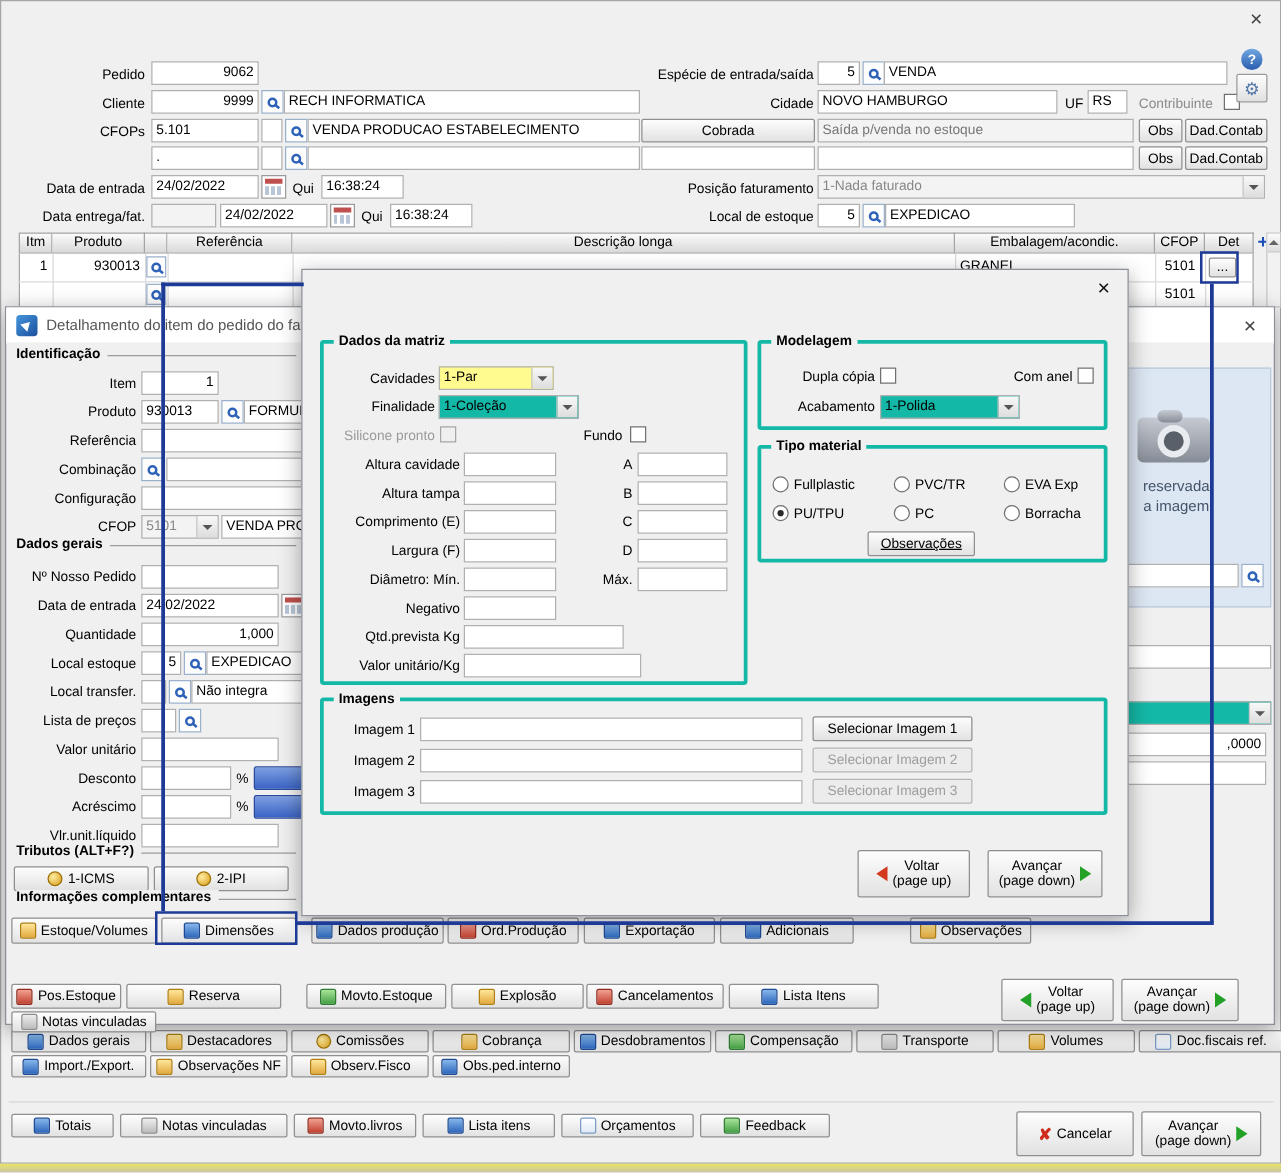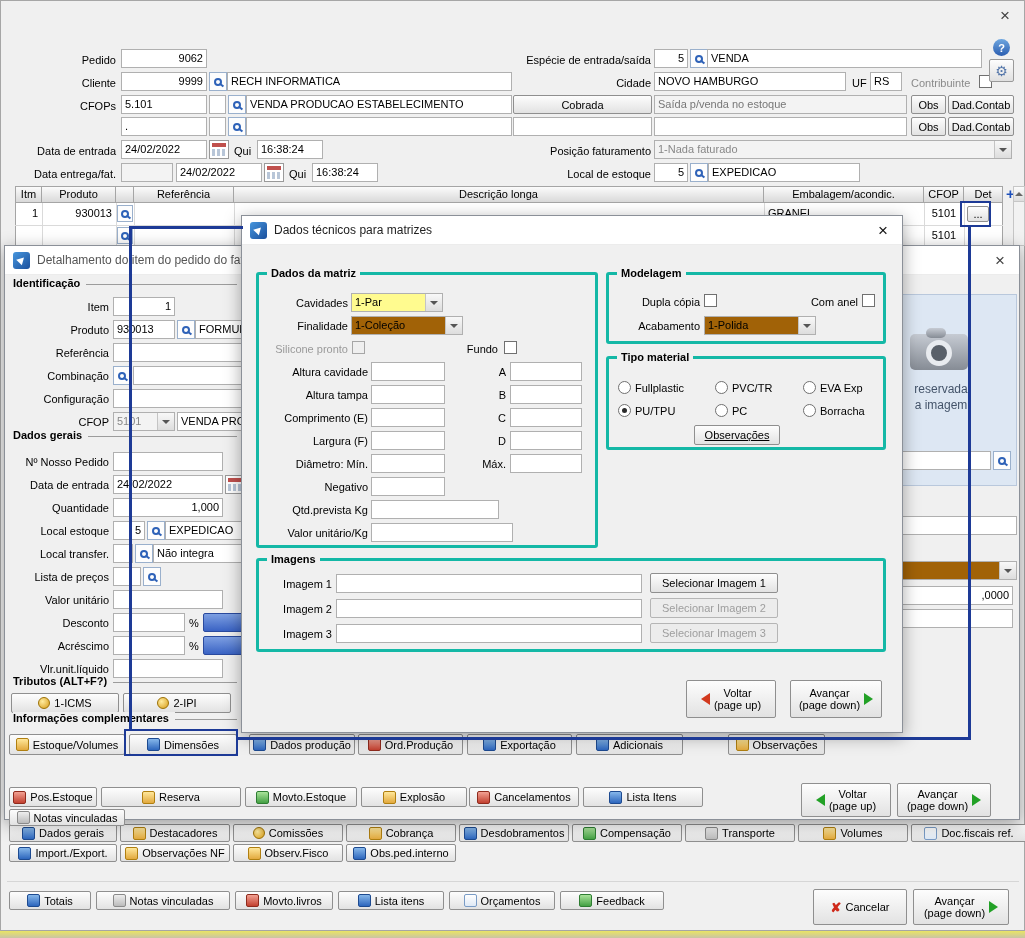--- a/index.html
+++ b/index.html
@@ -18,21 +18,21 @@
 .inp.d{background:#f3f3f3;color:#777}
 .sbtn{position:absolute;width:18px;height:19px;background:#fdfdfd;border:1px solid #9ab0cc;display:flex;align-items:center;justify-content:center}
 .mag{width:8px;height:8px;border:2px solid #2e62b8;border-radius:50%;position:relative}
 .mag:after{content:"";position:absolute;width:5px;height:2px;background:#2e62b8;right:-4px;bottom:-2px;transform:rotate(40deg)}
 .cal{position:absolute;width:20px;height:19px;background:#fff;border:1px solid #9a9a9a;overflow:hidden}
 .cal:before{content:"";position:absolute;left:2px;right:2px;top:2px;height:4px;background:#c0504d}
 .cal:after{content:"";position:absolute;left:2px;right:2px;top:8px;bottom:2px;background:repeating-linear-gradient(90deg,#b8c6d8 0 3px,#fff 3px 5px)}
 .btn{position:absolute;background:linear-gradient(#fdfdfd,#e2e2e2);border:1px solid #8f8f8f;border-radius:2px;display:flex;align-items:center;justify-content:center;gap:4px;white-space:nowrap;padding:0 4px;overflow:hidden}
 .btn.dis{background:#ececec;border-color:#b5b5b5;color:#9e9e9e}
 .col{display:flex;flex-direction:column;align-items:center;line-height:12px}
-.combo{position:absolute;height:19px;background:#a16207;border:1px solid #b0b0b0;padding:0 18px 0 3px;line-height:17px;white-space:nowrap;overflow:hidden}
+.combo{position:absolute;height:19px;background:#14b8a6;border:1px solid #b0b0b0;padding:0 18px 0 3px;line-height:17px;white-space:nowrap;overflow:hidden}
 .combo:before{content:"";position:absolute;right:0;top:0;bottom:0;width:16px;background:linear-gradient(#f8f8f8,#ddd);border-left:1px solid #c4c4c4}
 .combo:after{content:"";position:absolute;right:4px;top:7px;border:4px solid transparent;border-top-color:#555}
 .combo.d{background:#f3f3f3;color:#888}
 .combo.yel{background:#fffb8f}
 .chk{position:absolute;width:13px;height:13px;background:#fff;border:1px solid #707070}
 .chk.d{background:#efefef;border-color:#a6a6a6}
 .rad{position:absolute;width:13px;height:13px;border:1px solid #707070;border-radius:50%;background:#fff}
 .rad.on:after{content:"";position:absolute;left:3px;top:3px;width:5px;height:5px;border-radius:50%;background:#2b2b2b}
 .gbox{position:absolute;border:3px solid #14b8a6;border-radius:3px}
 .gcap{position:absolute;top:-8px;left:8px;background:#f0f0f0;padding:0 4px;font-weight:bold}
@@ -411,21 +411,21 @@
     </div>
   <div class="inp" style="left:896px;top:270px;width:116px"></div>
   <div class="combo" style="left:896px;top:315px;width:116px"></div>
   <div class="inp r" style="left:896px;top:340px;width:112px">,0000</div>
   <div class="inp" style="left:896px;top:363px;width:112px"></div>
 
   <div class="btn" style="left:4px;top:541px;width:88px;height:20px">
       <span class="mi r"></span>
       <span>Pos.Estoque</span>
     </div>
-  <div class="btn" style="left:96px;top:541px;width:140px;height:20px">
+  <div class="btn" style="left:96px;top:541px;width:124px;height:20px">
       <span class="mi y"></span>
       <span>Reserva</span>
     </div>
   <div class="btn" style="left:240px;top:541px;width:112px;height:20px">
       <span class="mi g"></span>
       <span>Movto.Estoque</span>
     </div>
   <div class="btn" style="left:356px;top:541px;width:106px;height:20px">
       <span class="mi y"></span>
       <span>Explosão</span>
@@ -452,24 +452,20 @@
   <div class="btn" style="left:892px;top:537px;width:94px;height:34px">
       <span class="col">
         <span>Avançar</span>
         <span>(page down)</span>
       </span>
       <span class="tr"></span>
     </div>
 </div>
 
 <div class="win" style="left:241px;top:215px;width:662px;height:518px;z-index:20">
-  <div class="tbar">
-    <span class="appico"></span>
-    <span style="color:#222">Dados técnicos para matrizes</span>
-  </div>
   <div class="close" style="color:#111">×</div>
 
   <div class="gbox" style="left:14px;top:56px;width:342px;height:276px">
       <span class="gcap">Dados da matriz</span>
     </div>
   <div class="lbl" style="left:0;top:78px;width:106px">Cavidades</div>
   <div class="combo yel" style="left:109px;top:77px;width:92px">1-Par</div>
   <div class="lbl" style="left:0;top:101px;width:106px">Finalidade</div>
   <div class="combo" style="left:109px;top:100px;width:112px">1-Coleção</div>
   <div class="lbl" style="left:0;top:124px;width:106px;color:#9a9a9a">Silicone pronto</div>

